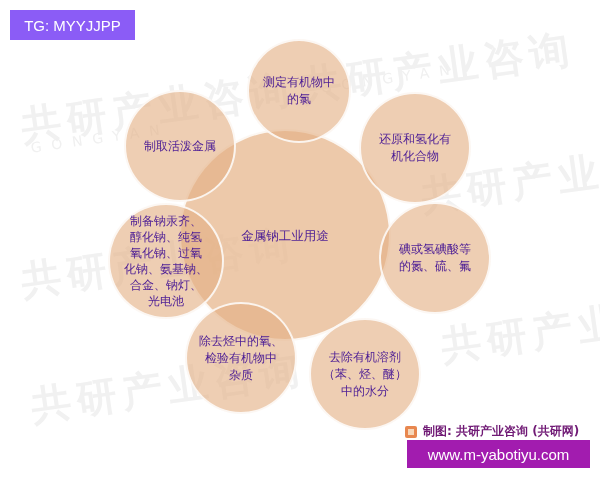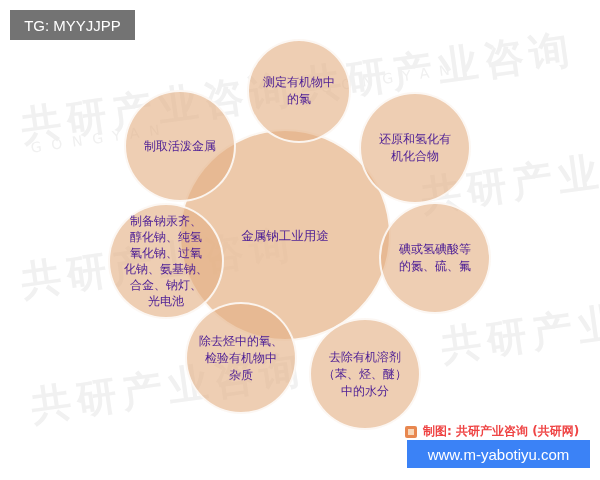--- a/index.html
+++ b/index.html
@@ -23,39 +23,39 @@
     text-align: center;
   }
   .circle .label {
     color: #4c1d95; font-size: 12px; line-height: 17px;
     white-space: pre-line; padding: 0 6px;
   }
   .center-circle { background: rgba(232, 186, 146, 0.78); z-index: 1; }
   .center-circle .label { font-size: 12.5px; }
   .tg-badge {
     position: absolute; left: 10px; top: 10px; width: 125px; height: 30px;
-    background: #737373; color: #ffffff; font-size: 15px;
+    background: #8b5cf6; color: #ffffff; font-size: 15px;
     display: flex; align-items: center; justify-content: center;
     font-family: "Liberation Sans", sans-serif;
   }
   .source {
     position: absolute; left: 405px; top: 423px; display: flex; align-items: center;
-    font-size: 12px; color: #ef4444; font-weight: bold;
+    font-size: 12px; color: #701a75; font-weight: bold;
   }
   .source .logo {
     width: 12px; height: 12px; background: #e8874f; margin-right: 6px;
     display: inline-block; border-radius: 2px; position: relative;
   }
   .source .logo::after {
     content: ""; position: absolute; left: 3px; top: 3px; width: 6px; height: 6px;
     background: #f7d7b9;
   }
   .url-badge {
     position: absolute; left: 407px; top: 440px; width: 183px; height: 28px;
-    background: #3b82f6; color: #ffffff; font-size: 15px;
+    background: #a21caf; color: #ffffff; font-size: 15px;
     display: flex; align-items: center; justify-content: center;
     font-family: "Liberation Sans", sans-serif;
   }
 </style>
 </head>
 <body>
 
 <div class="watermark" style="left:20px; top:80px;">共研产业咨询</div>
 <div class="watermark small" style="left:30px; top:130px;">GONGYAN</div>
 <div class="watermark" style="left:300px; top:40px;">共研产业咨询</div>

